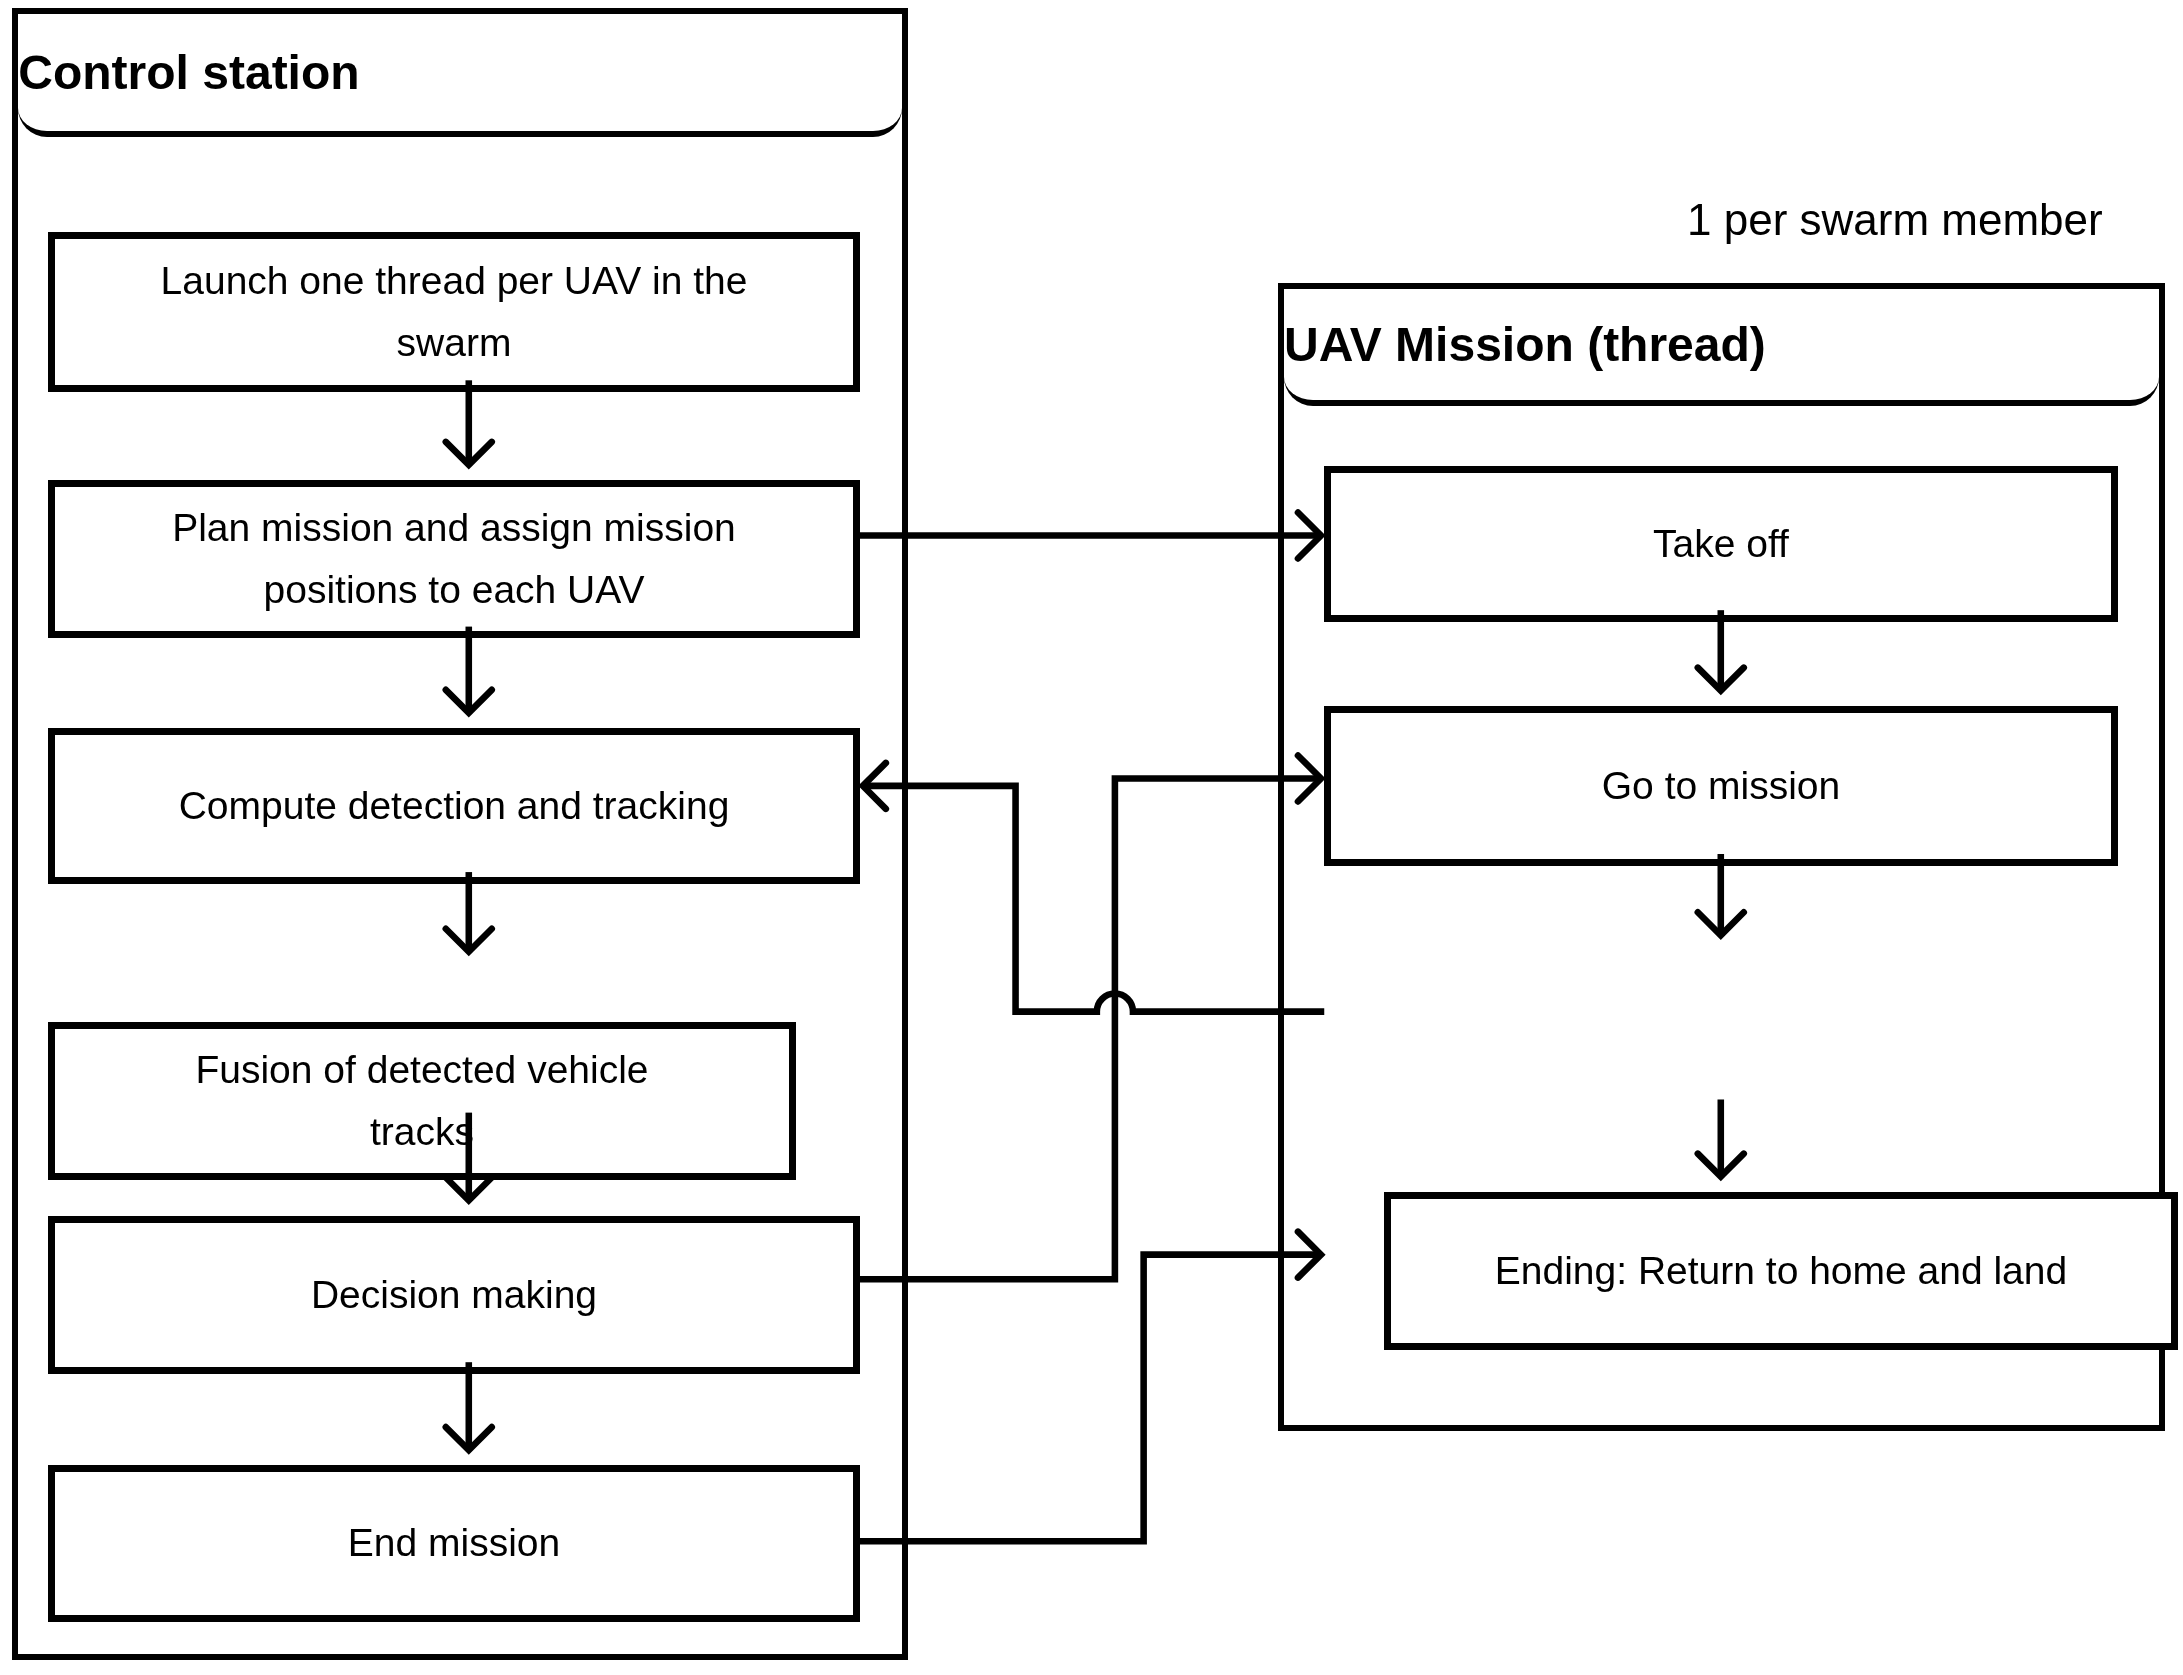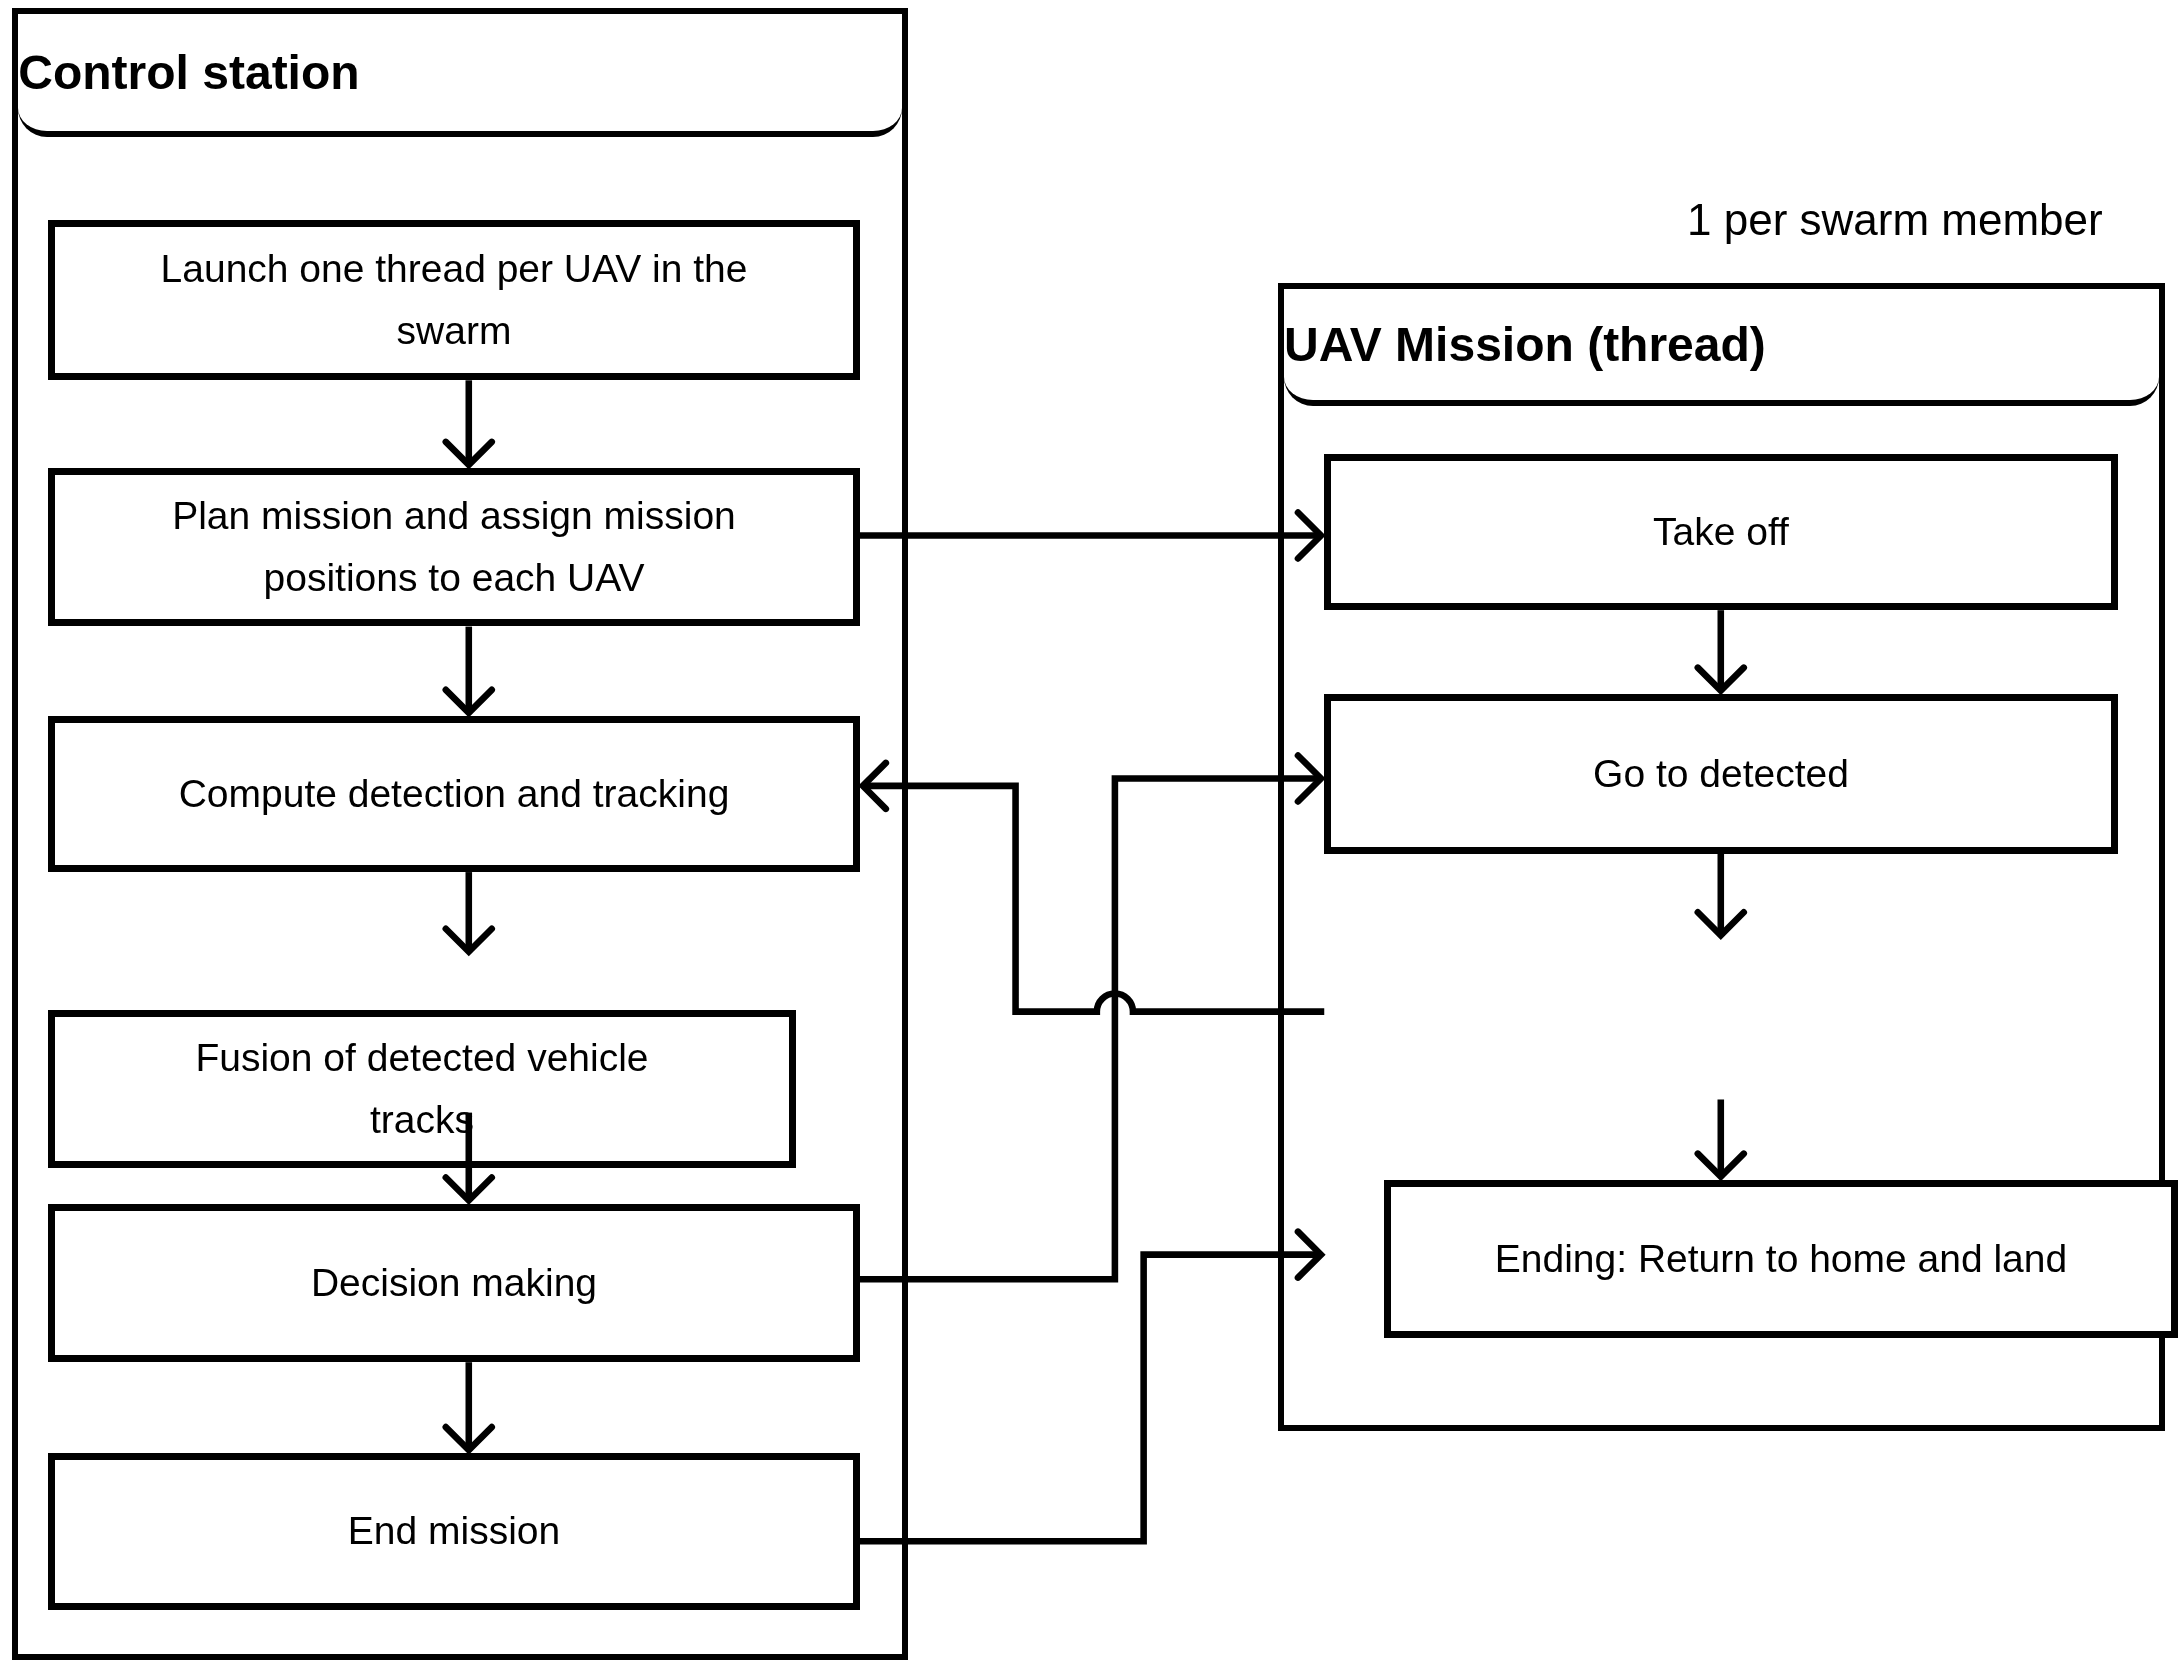--- a/index.html
+++ b/index.html
@@ -33,20 +33,21 @@
     box-sizing: border-box;
     background: #ffffff;
     display: flex;
     align-items: center;
     justify-content: center;
     text-align: center;
     font-size: 39px;
     line-height: 1.6;
     padding: 0 86px;
     z-index: 2;
+    margin-top: 12px;
   }
   .annotation {
     position: absolute;
     font-size: 44px;
     white-space: nowrap;
     z-index: 2;
   }
   #connector-svg {
     position: absolute;
     left: 0; top: 0;
@@ -98,21 +99,21 @@
   <div class="panel" style="left:1278px; top:283px; width:887px; height:1148px;">
     <div class="panel-header" style="height:117px;">
       <span>UAV Mission (thread)</span>
     </div>
   </div>
 
   <div class="stepbox" style="left:1324px; top:454px; width:794px; height:156px;">
     <span>Take off</span>
   </div>
   <div class="stepbox" style="left:1324px; top:694px; width:794px; height:160px;">
-    <span>Go to detected</span>
+    <span>Go to mission</span>
   </div>
   <div class="stepbox" style="left:1384px; top:1180px; width:794px; height:158px;">
     <span>Ending: Return to home and land</span>
   </div>
 
   <svg id="connector-svg" viewBox="0 0 2659 2041" xmlns="http://www.w3.org/2000/svg">
     <defs>
       <marker id="chev" markerUnits="userSpaceOnUse" markerWidth="44" markerHeight="76" viewBox="0 0 44 76" refX="36" refY="38" orient="auto">
         <path d="M8 10 L36 38 L8 66" fill="none" stroke="#000000" stroke-width="12" stroke-linecap="round"></path>
       </marker>

